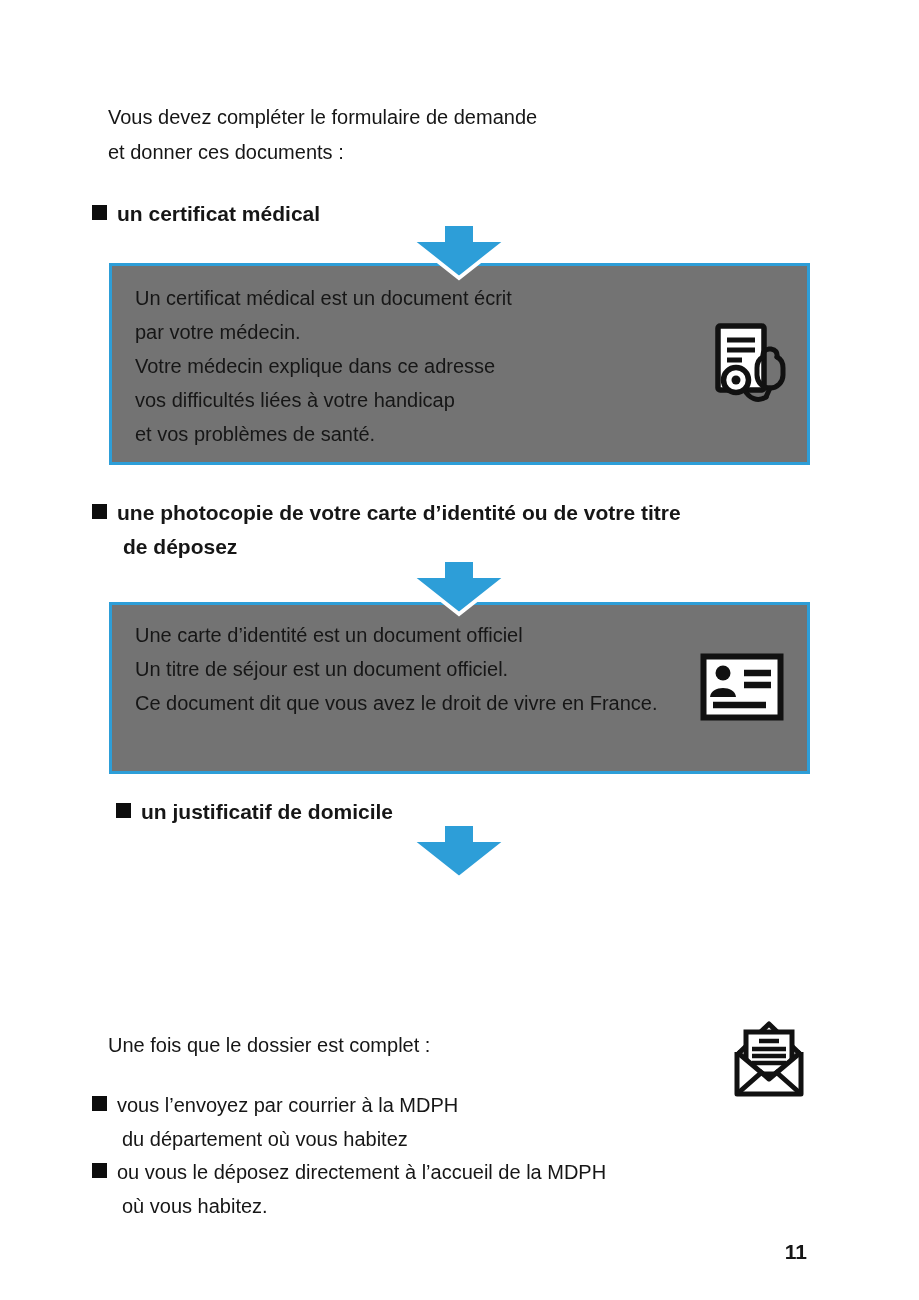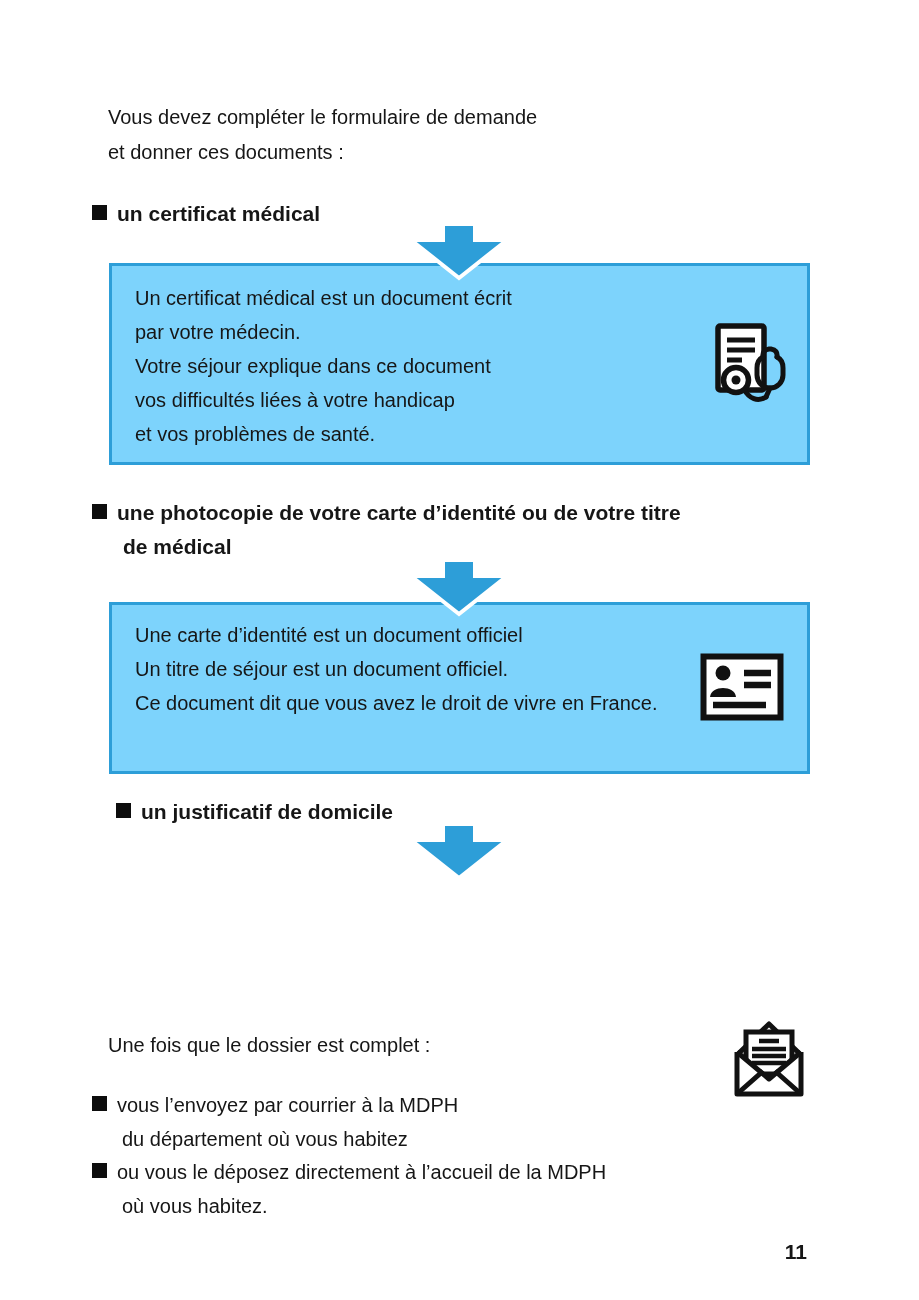--- a/index.html
+++ b/index.html
@@ -8,21 +8,21 @@
     position:relative;width:919px;height:1300px;background:#ffffff;
     font-family:Liberation Sans, sans-serif;color:var(--ink);
     overflow:hidden;
     border-radius:13px;
   }
   .abs{position:absolute;}
   .txt{font-size:20px;line-height:35px;white-space:nowrap;}
   .boxline{font-size:20px;line-height:34px;white-space:nowrap;}
   .bullet{font-size:21px;font-weight:bold;white-space:nowrap;}
   .sq{display:inline-block;width:15px;height:15px;background:#0d0d0d;margin-right:10px;vertical-align:1px;}
-  .bluebox{border:3px solid var(--accent);background:#7dd3fc;box-sizing:border-box;padding-left:20px;}
+  .bluebox{border:3px solid var(--accent);background:#737373;box-sizing:border-box;padding-left:20px;}
   .arrow{z-index:3;}
   .arrow polygon{fill:var(--accent);stroke:#ffffff;stroke-width:4;}
   .icon{z-index:2;}
   .icon .st{stroke:#111;fill:none;}
   .icon .fw{fill:#fff;}
   .icon .fb{fill:#111;stroke:none;}
   .pagenum{font-size:21px;font-weight:bold;text-align:right;width:110px;}
 </style>
 </head>
 <body>
@@ -39,41 +39,41 @@
   </div>
 
   <svg class="abs arrow" style="left:407px;top:222px;" width="104" height="60" viewBox="0 0 104 60">
     <polygon points="36,2 68,2 68,18 100,18 52,56 4,18 36,18"></polygon>
   </svg>
 
   <div class="abs bluebox" style="left:109px;top:263px;width:701px;height:202px;">
     <div class="abs boxline" style="left:23px;top:15px;">
       <div>Un certificat médical est un document écrit</div>
       <div>par votre médecin.</div>
-      <div>Votre séjour explique dans ce document</div>
+      <div>Votre médecin explique dans ce adresse</div>
       <div>vos difficultés liées à votre handicap</div>
       <div>et vos problèmes de santé.</div>
     </div>
 
     <svg class="abs icon" style="left:592px;top:57px;" width="88" height="88" viewBox="0 0 88 88">
       <rect class="st fw" x="14" y="3" width="46" height="64" rx="2" stroke-width="5.5"></rect>
       <path class="st" d="M23,17 H51 M23,27 H51 M23,37 H38" stroke-width="5"></path>
       <path class="st" d="M40,66 C45,76 54,79 62,74" stroke-width="5" stroke-linecap="round"></path>
       <circle class="st fw" cx="32" cy="57" r="12.5" stroke-width="5.5"></circle>
       <circle class="fb" cx="32" cy="57" r="4.5"></circle>
       <path class="st" d="M59,34 C55,36 53,40 53,45 L53,52 A13 13 0 0 0 79,52 L79,45 C79,40 77,36 73,34" stroke-width="5" stroke-linecap="round"></path>
       <path class="st" d="M59,34 q-1,-7 6,-8 M73,34 q1,-7 -6,-8" stroke-width="5" stroke-linecap="round"></path>
       <path class="st" d="M66,65 L62,74" stroke-width="5" stroke-linecap="round"></path>
     </svg>
   </div>
 
   <div class="abs bullet" style="left:92px;top:501px;">
     <span class="sq"></span><span>une photocopie de votre carte d’identité ou de votre titre</span>
   </div>
-  <div class="abs bullet" style="left:123px;top:535px;">de médical</div>
+  <div class="abs bullet" style="left:123px;top:535px;">de déposez</div>
 
   <svg class="abs arrow" style="left:407px;top:558px;" width="104" height="60" viewBox="0 0 104 60">
     <polygon points="36,2 68,2 68,18 100,18 52,56 4,18 36,18"></polygon>
   </svg>
 
   <div class="abs bluebox" style="left:109px;top:602px;width:701px;height:172px;">
     <div class="abs boxline" style="left:23px;top:13px;">
       <div>Une carte d’identité est un document officiel</div>
       <div>Un titre de séjour est un document officiel.</div>
       <div>Ce document dit que vous avez le droit de vivre en France.</div>

